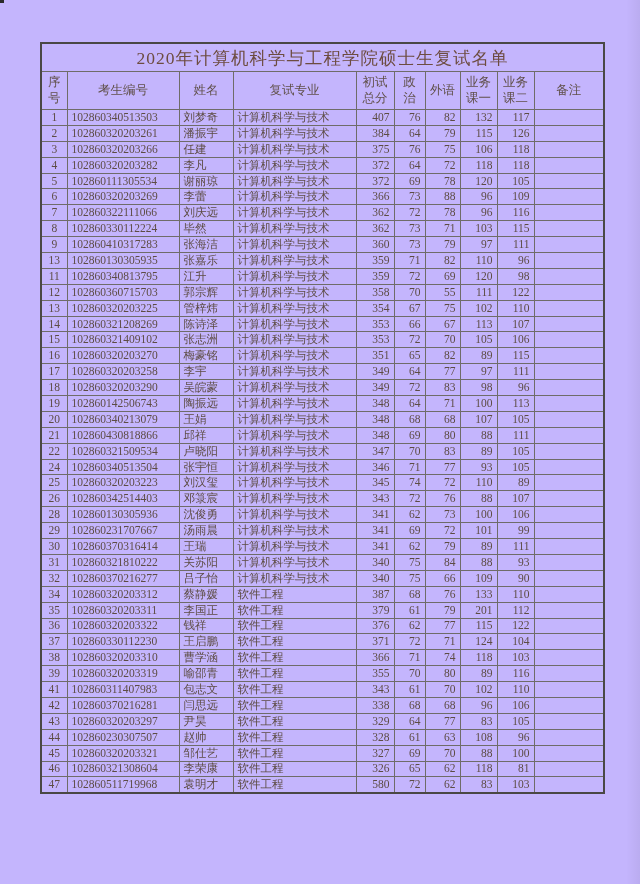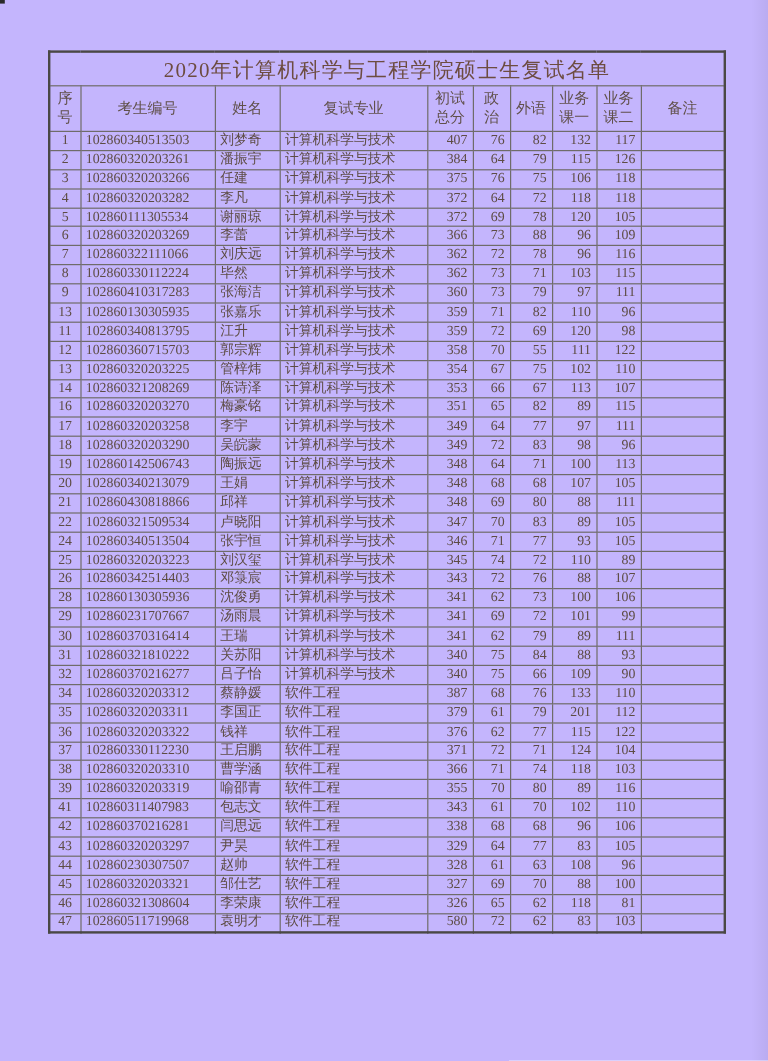--- a/index.html
+++ b/index.html
@@ -289,20 +289,32 @@
           <td class="al-left">陈诗泽</td>
           <td class="al-left">计算机科学与技术</td>
           <td class="al-right">353</td>
           <td class="al-right">66</td>
           <td class="al-right">67</td>
           <td class="al-right">113</td>
           <td class="al-right">107</td>
           <td class="al-left"></td>
         </tr>
         <tr class="data-row">
+          <td class="al-center">15</td>
+          <td class="al-left">102860321409102</td>
+          <td class="al-left">张志洲</td>
+          <td class="al-left">计算机科学与技术</td>
+          <td class="al-right">353</td>
+          <td class="al-right">72</td>
+          <td class="al-right">70</td>
+          <td class="al-right">105</td>
+          <td class="al-right">106</td>
+          <td class="al-left"></td>
+        </tr>
+        <tr class="data-row">
           <td class="al-center">16</td>
           <td class="al-left">102860320203270</td>
           <td class="al-left">梅豪铭</td>
           <td class="al-left">计算机科学与技术</td>
           <td class="al-right">351</td>
           <td class="al-right">65</td>
           <td class="al-right">82</td>
           <td class="al-right">89</td>
           <td class="al-right">115</td>
           <td class="al-left"></td>

